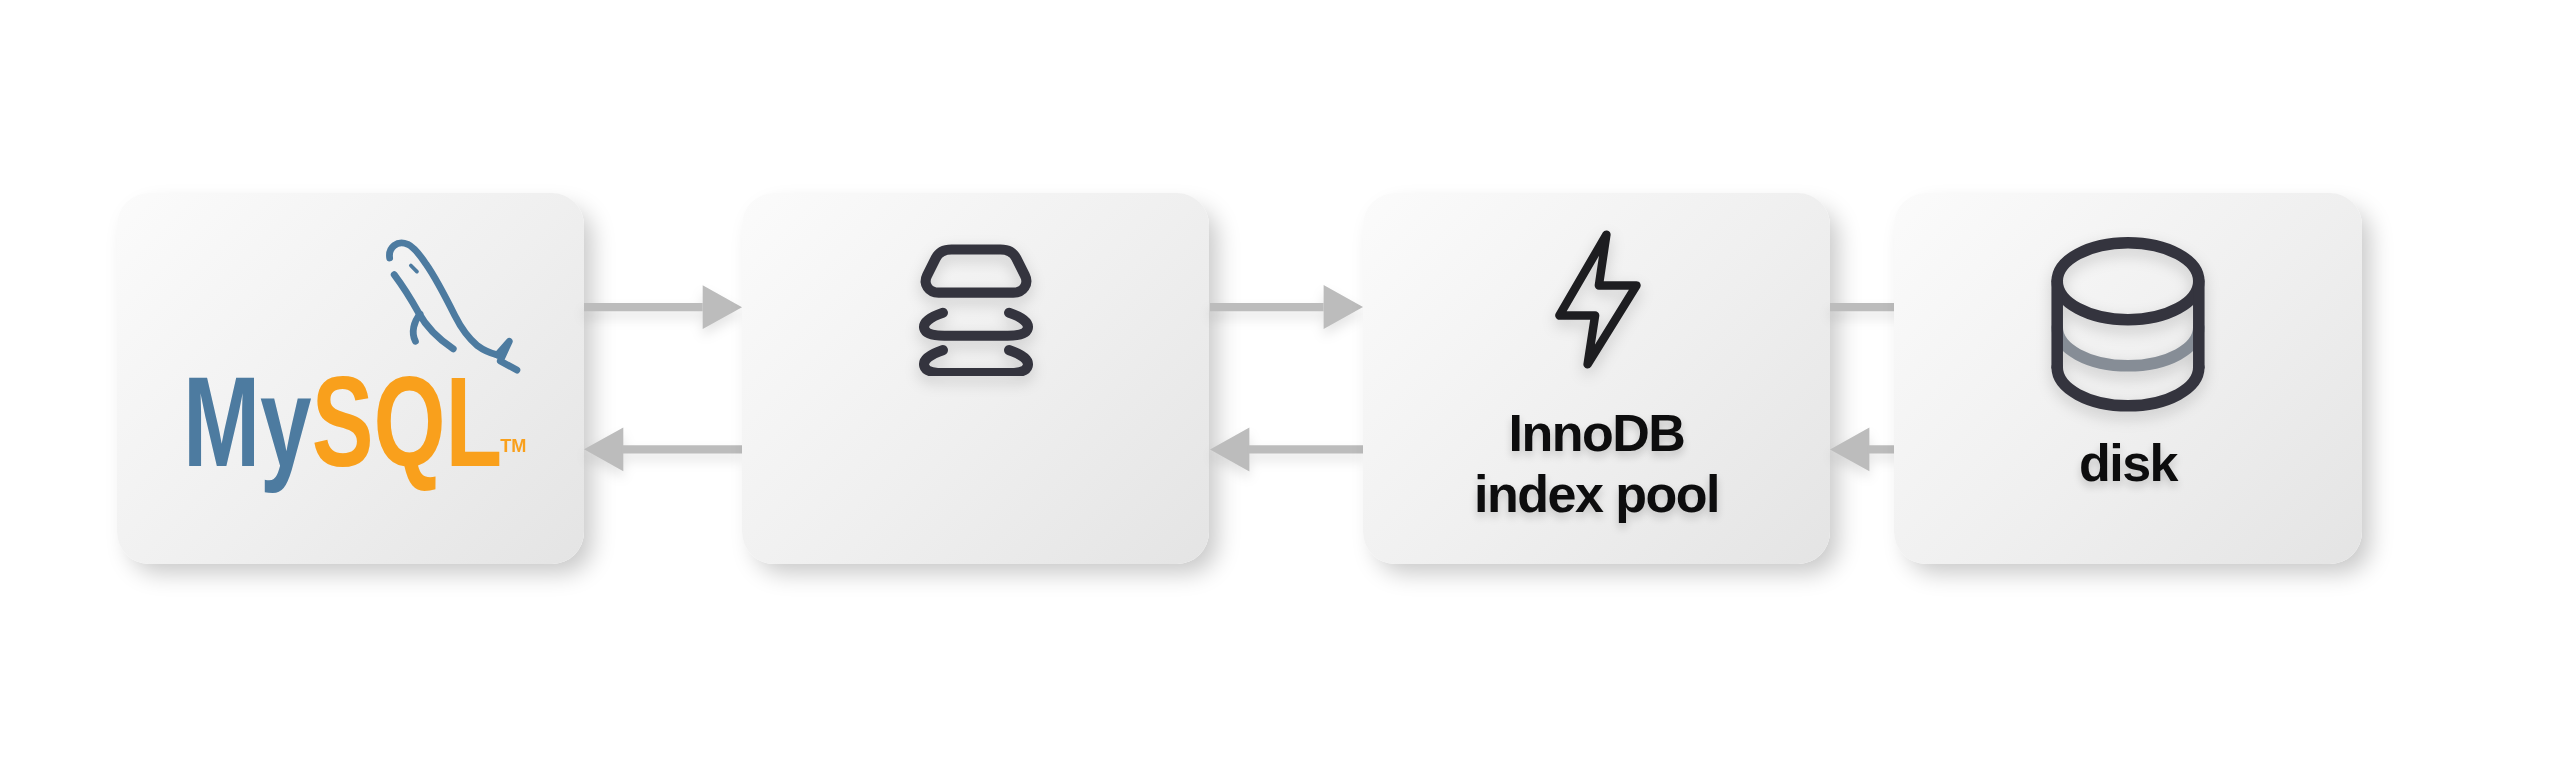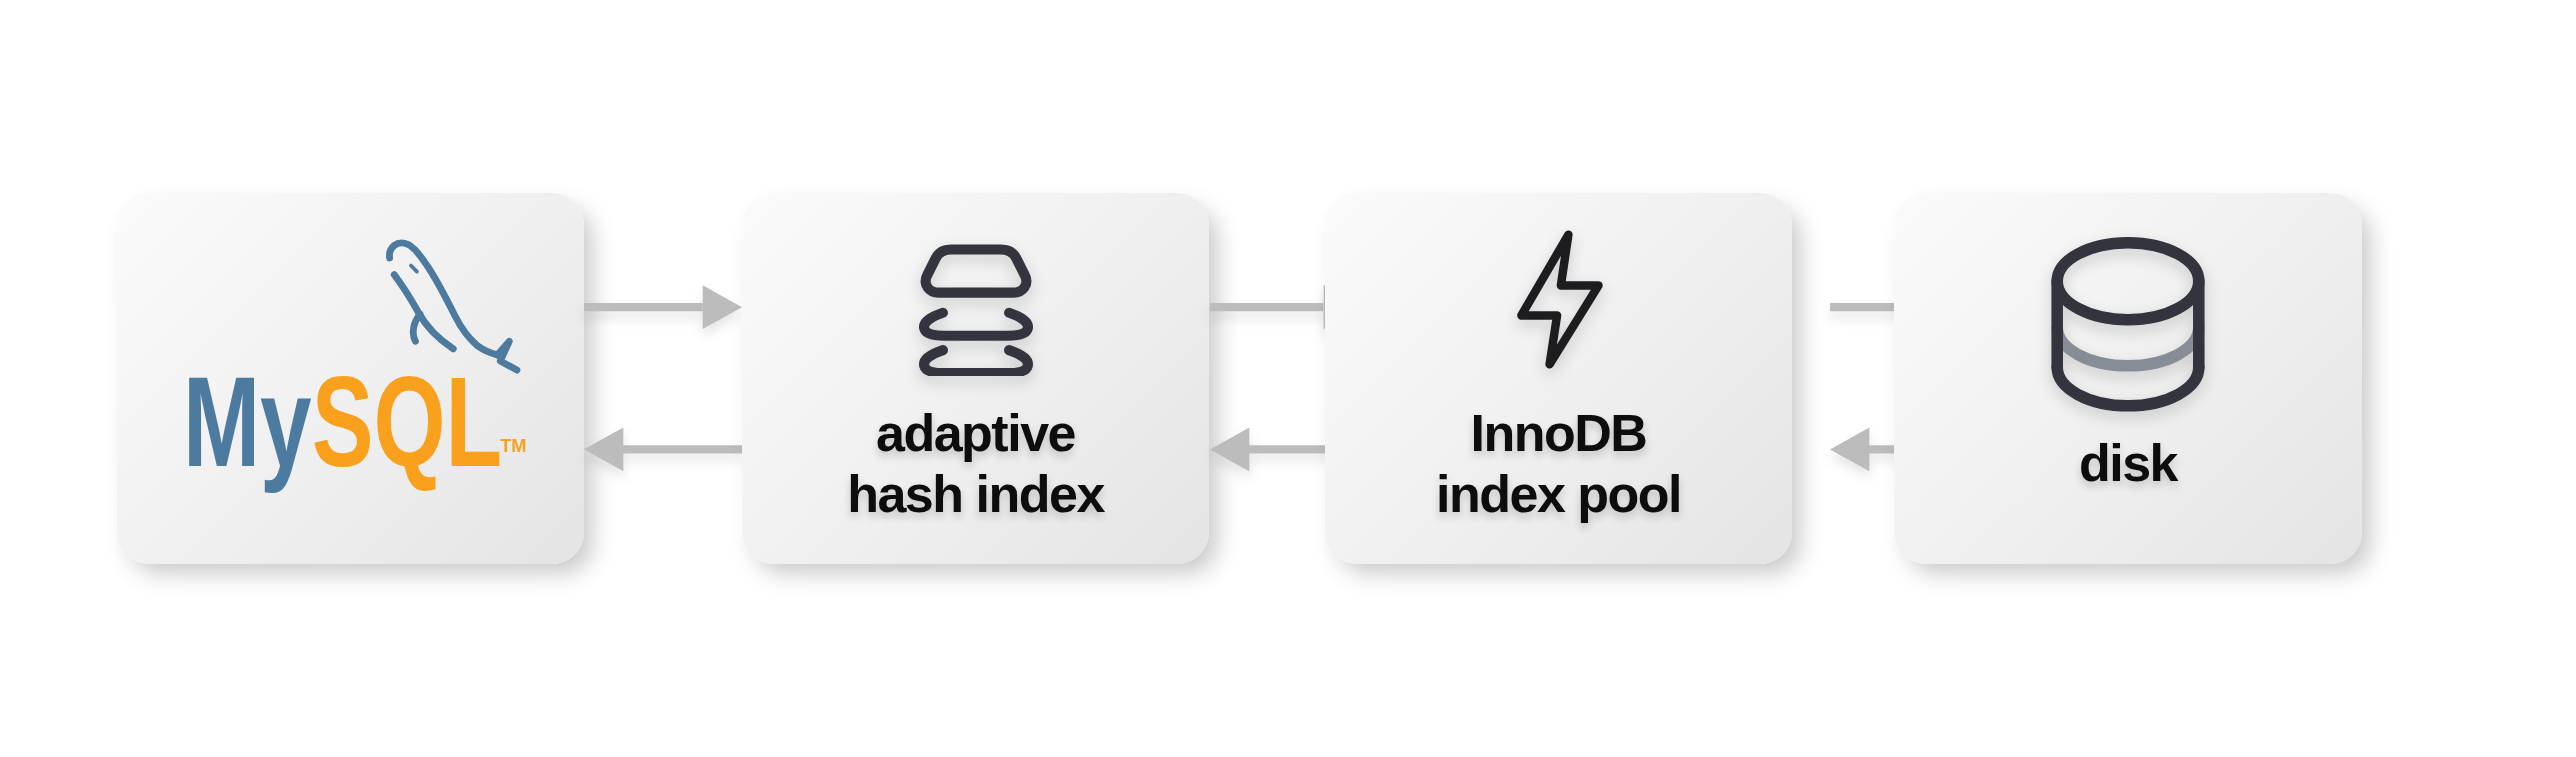--- a/index.html
+++ b/index.html
@@ -8,21 +8,21 @@
     font-family:"Liberation Sans","DejaVu Sans",sans-serif;
   }
   .canvas{position:absolute;inset:0;border-radius:27px;}
   .node{
     position:absolute;top:193px;height:371px;border-radius:32px;
     background:linear-gradient(135deg,#fbfbfb 0%,#efefef 55%,#e4e4e4 100%);
     box-shadow:10.6px 12px 23px -3px rgba(0,0,0,0.22);
   }
   .node-mysql{left:117px;width:467px;}
   .node-ahi{left:742px;width:467px;}
-  .node-bp{left:1325px;width:467px;text-decoration:underline;}
+  .node-bp{left:1363px;width:467px;text-decoration:underline;}
   .node-disk{left:1894px;width:468px;}
   .box-icon{
     position:absolute;left:50%;transform:translateX(-50%);
     filter:drop-shadow(0 6.8px 7.6px rgba(0,0,0,0.16));
   }
   .icon-stack{top:45px;}
   .icon-bolt{top:36px;}
   .icon-db{top:42px;}
   .box-label{
     position:absolute;top:209px;left:0;right:0;height:123px;
@@ -71,24 +71,20 @@
       <line x1="50" y1="263" x2="209" y2="263" stroke-width="11"></line>
     </g>
   </svg>
 
   <div class="node node-ahi">
     <svg class="box-icon icon-stack" width="144" height="138" viewBox="0 0 100 96" fill="none" stroke="#34343e" stroke-width="7" stroke-linecap="round" stroke-linejoin="round">
       <path d="M 33,8 L 67,8 C 72,8 76,10 78,14 L 84,26 C 87,32 83,38 76,38 L 24,38 C 17,38 13,32 16,26 L 22,14 C 24,10 28,8 33,8 Z"></path>
       <path d="M 27,52 C 18,55 13,59 14,63 C 15,67 21,68 28,68 L 72,68 C 79,68 85,67 86,63 C 87,59 82,55 73,52"></path>
       <path d="M 27,78 C 18,81 13,85 14,89 C 15,93 21,94 28,94 L 72,94 C 79,94 85,93 86,89 C 87,85 82,81 73,78"></path>
     </svg>
-    <div class="box-label">
-      <span>adaptive</span>
-      <span>hash index</span>
-    </div>
   </div>
 
   <svg class="gap-arrows gap-2" width="153" height="258" viewBox="0 0 202 340">
     <g fill="#bcbcbc" stroke="#bcbcbc">
       <line x1="0" y1="75" x2="150" y2="75" stroke-width="11"></line>
       <polygon points="150,46 202,75 150,104" stroke="none"></polygon>
     </g>
     <g fill="#bcbcbc" stroke="#bcbcbc">
       <polygon points="52,234 0,263 52,292" stroke="none"></polygon>
       <line x1="50" y1="263" x2="202" y2="263" stroke-width="11"></line>

